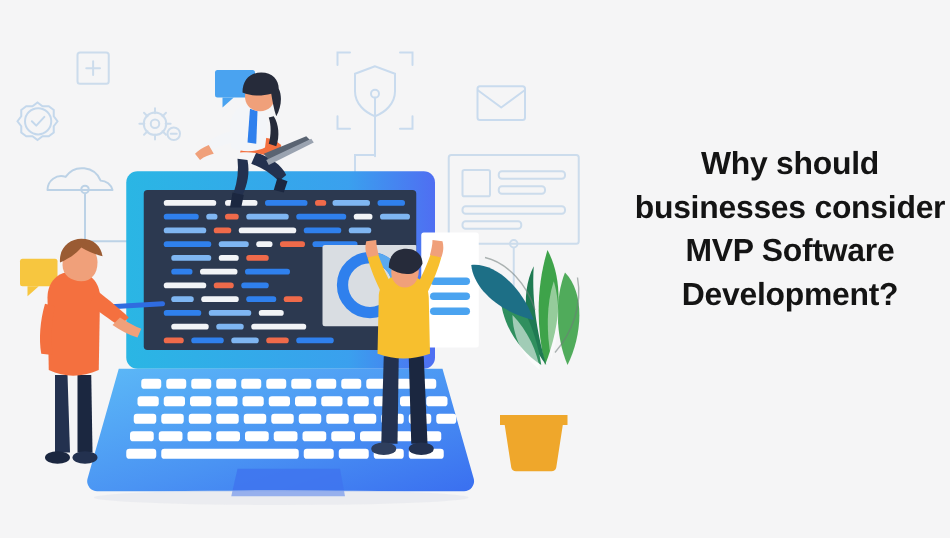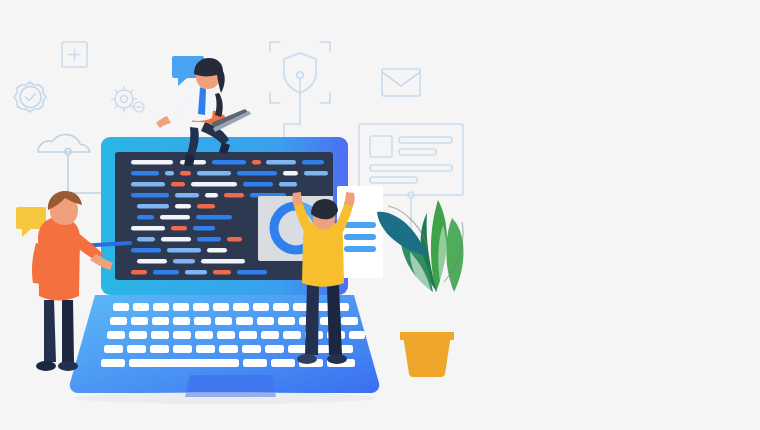--- a/index.html
+++ b/index.html
@@ -316,14 +316,18 @@
       <path d="M341 236 c6 -12 10 -22 12 -30 l-8 -4 c-3 9 -7 18 -12 27 z" fill="#f7bf2e"></path>
       <path d="M294 206 c-2 -5 -2 -9 -1 -13 l8 -1 c0 4 1 8 2 12 z" fill="#f0a07a"></path>
       <path d="M353 206 c2 -5 2 -9 1 -13 l-8 -1 c0 4 -1 8 -2 12 z" fill="#f0a07a"></path>
       <path d="M313 218 c0 -8 5 -13 11 -13 c7 0 11 5 11 12 c0 8 -5 13 -11 13 c-6 0 -11 -5 -11 -12 z" fill="#f0a07a"></path>
       <path d="M311 214 c0 -10 6 -15 14 -15 c8 0 13 5 13 12 c-2 4 -5 7 -9 8 c-7 1 -13 -1 -18 -5 z" fill="#262b3a"></path>
     </g>
 
     <ellipse cx="225" cy="398" rx="150" ry="6" fill="#dfe3e8" opacity="0.45"></ellipse>
   </svg>
 
+  <div id="headline">Why should
+businesses consider
+MVP Software
+Development?</div>
 
 </div>
 
 </body></html>

